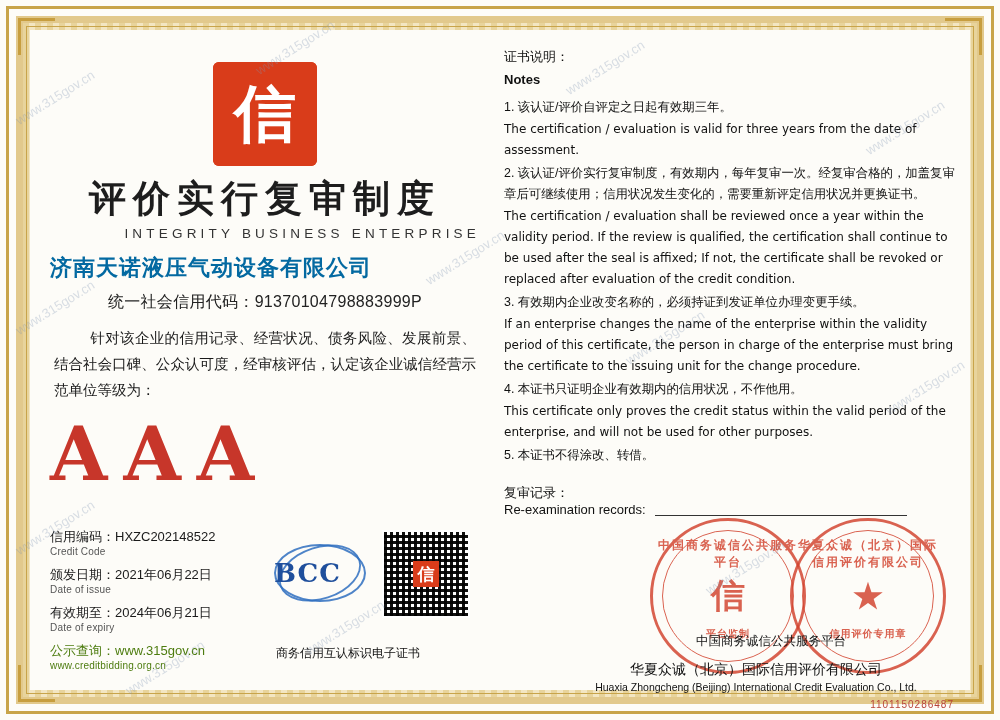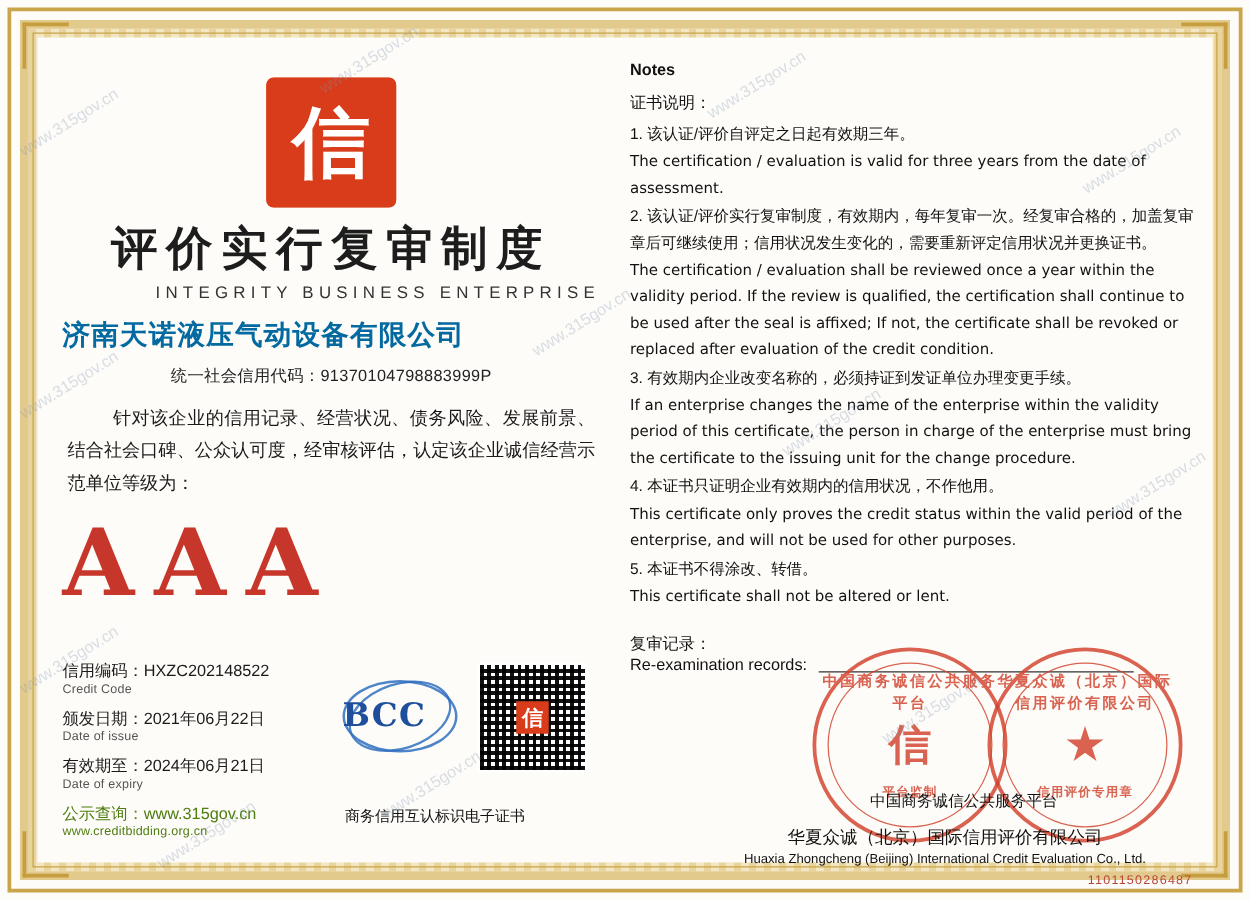--- a/index.html
+++ b/index.html
@@ -104,21 +104,21 @@
   .company{
     text-align:left;
     font-size:22px;
     font-weight:700;
     color:#0369a1;
     letter-spacing:1px;
     margin-bottom:9px;
   }
   .credit-code{
     text-align:center;
-    font-size:13px;
+    font-size:16px;
     color:#222;
     margin-bottom:12px;
     letter-spacing:.3px;
   }
   .paragraph{
     font-size:14.5px;
     line-height:26px;
     color:#1a1a1a;
     text-align:justify;
     text-indent:0;
@@ -335,33 +335,32 @@
           <span class="qrcenter">信</span>
         </div>
         <div class="badge-caption">
           <span>商务信用互认标识</span>
           <span>电子证书</span>
         </div>
       </div>
     </div>
 
     <div class="right">
+      <div class="notes-head">证书说明：</div>
       <div class="notes-head en">Notes</div>
-      <div class="notes-head">证书说明：</div>
 
       <p class="note-cn">1. 该认证/评价自评定之日起有效期三年。</p>
       <p class="note-en">The certification / evaluation is valid for three years from the date of assessment.</p>
       <p class="note-cn">2. 该认证/评价实行复审制度，有效期内，每年复审一次。经复审合格的，加盖复审章后可继续使用；信用状况发生变化的，需要重新评定信用状况并更换证书。</p>
       <p class="note-en">The certification / evaluation shall be reviewed once a year within the validity period. If the review is qualified, the certification shall continue to be used after the seal is affixed; If not, the certificate shall be revoked or replaced after evaluation of the credit condition.</p>
       <p class="note-cn">3. 有效期内企业改变名称的，必须持证到发证单位办理变更手续。</p>
       <p class="note-en">If an enterprise changes the name of the enterprise within the validity period of this certificate, the person in charge of the enterprise must bring the certificate to the issuing unit for the change procedure.</p>
       <p class="note-cn">4. 本证书只证明企业有效期内的信用状况，不作他用。</p>
       <p class="note-en">This certificate only proves the credit status within the valid period of the enterprise, and will not be used for other purposes.</p>
       <p class="note-cn">5. 本证书不得涂改、转借。</p>
-      <p class="note-en">This certificate shall not be altered or lent.</p>
 
       <div class="reexam">
         <div>复审记录：</div>
         <div>
           <span>Re-examination records:</span>
           <span class="line"></span>
         </div>
       </div>
     </div>
   </div>

